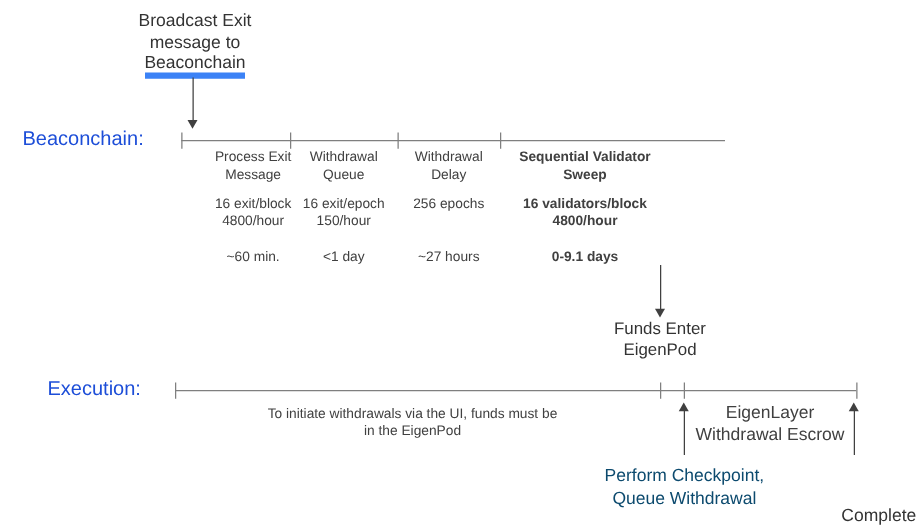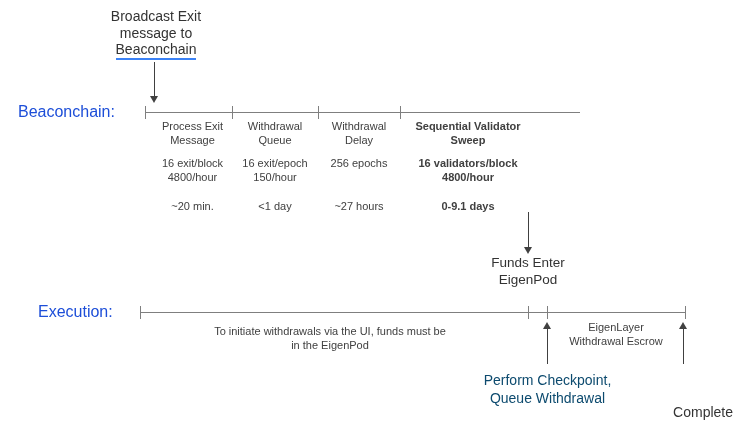--- a/index.html
+++ b/index.html
@@ -15,21 +15,21 @@
   .pre { white-space: pre-line; }
 
   
   .broadcast {
     position: absolute;
     left: 100px; top: 8px; width: 112px;
     font-size: 14px; line-height: 1.18; text-align: center; color: #333333;
   }
   .broadcast .link {
     display: inline-block;
-    border-bottom: 2px solid #3b82f6;
+    border-bottom: 5px solid #3b82f6;
     padding-bottom: 0px;
   }
 
   
   .section-label {
     position: absolute;
     font-size: 16px;
     color: #1d4ed8;
   }
 
@@ -81,21 +81,21 @@
     font-size: 13.5px; line-height: 1.25; text-align: center; color: #333333;
   }
   .exec-note {
     position: absolute;
     left: 185px; top: 324px; width: 290px;
     font-size: 11px; line-height: 1.3; text-align: center; color: #404040;
   }
   .escrow-note {
     position: absolute;
     left: 554px; top: 320px; width: 124px;
-    font-size: 11px; line-height: 1.3; text-align: center; color: #404040;
+    font-size: 14px; line-height: 1.3; text-align: center; color: #404040;
   }
   .checkpoint-label {
     position: absolute;
     left: 455px; top: 372px; width: 185px;
     font-size: 14px; line-height: 1.25; text-align: center; color: #0c4a6e;
   }
   .complete-label {
     position: absolute;
     left: 633px; top: 372px; width: 100px;
     font-size: 14px; line-height: 1.25; text-align: right; color: #333333; margin-top: 32px;
@@ -118,25 +118,25 @@
 
   <div class="section-label" style="left:18px; top:103px;">Beaconchain:</div>
 
   <div class="timeline" style="left:145px; top:112px; width:435px;">
     <div class="tick" style="left:0px;"></div>
     <div class="tick" style="left:87px;"></div>
     <div class="tick" style="left:173px;"></div>
     <div class="tick" style="left:255px;"></div>
   </div>
 
-  <div class="seg" style="left:149px; width:87px;">
+  <div class="seg" style="left:159px; width:87px;">
     <div class="seg-title">Process Exit Message</div>
     <div class="seg-rate pre">16 exit/block
 4800/hour</div>
-    <div class="seg-dur">~20 min.</div>
+    <div class="seg-dur">~60 min.</div>
   </div>
 
   <div class="seg" style="left:232px; width:86px;">
     <div class="seg-title">Withdrawal Queue</div>
     <div class="seg-rate pre">16 exit/epoch
 150/hour</div>
     <div class="seg-dur">&lt;1 day</div>
   </div>
 
   <div class="seg" style="left:318px; width:82px;">

